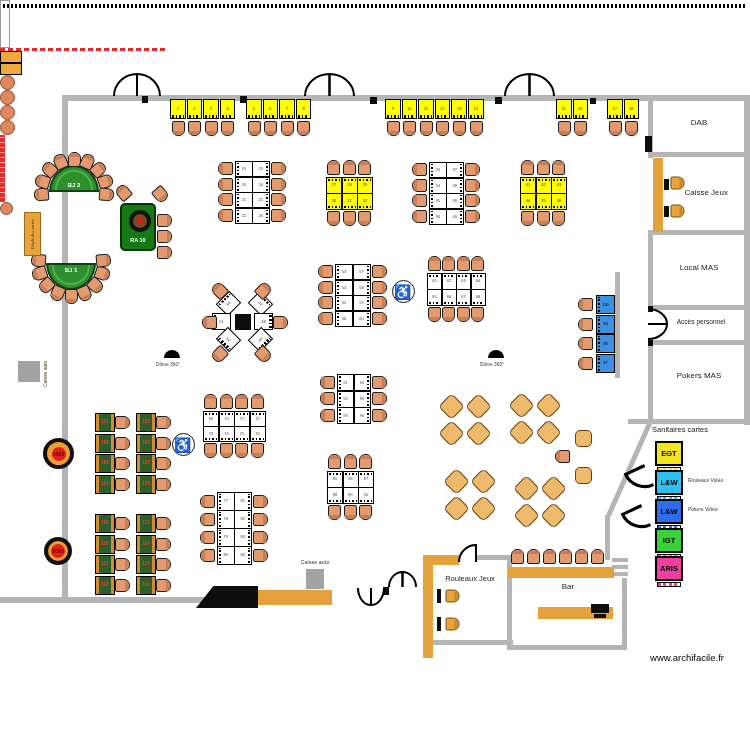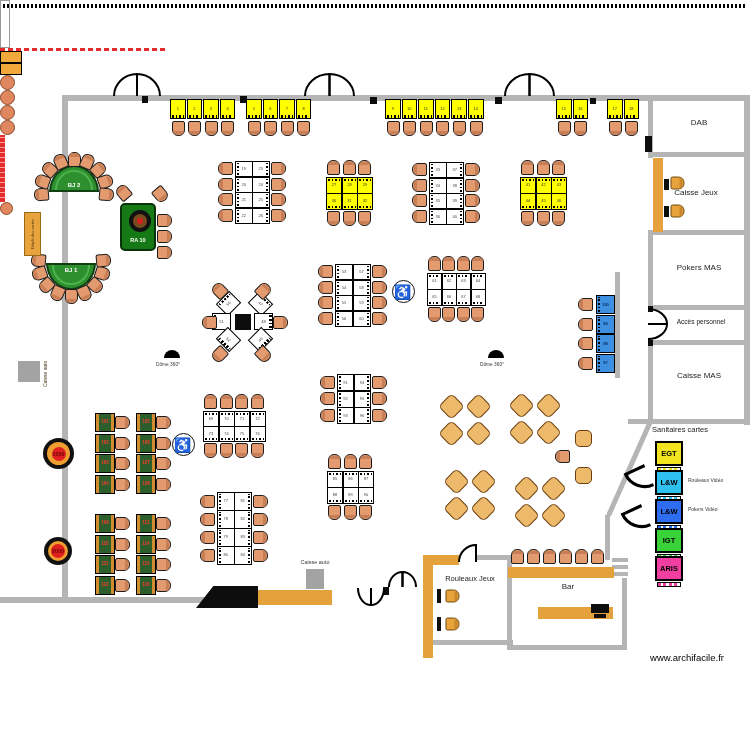--- a/index.html
+++ b/index.html
@@ -457,24 +457,24 @@
     <div class="lbl" style="left: 688px; top: 507px; width: 62px; height: 8px; font-size: 5px; text-align: left; color: rgb(58, 58, 58);">Pokers Vidéo</div>
     <div class="lg" style="left: 655px; top: 528px; width: 28px; height: 25px; background: rgb(57, 211, 57);">IGT</div>
     <div class="lgt" style="left: 657px; top: 554px; width: 24px; height: 5px; background: repeating-linear-gradient(90deg, rgb(57, 211, 57) 0px, rgb(57, 211, 57) 3px, rgb(255, 255, 255) 3px, rgb(255, 255, 255) 5.5px);"></div>
     <div class="lg" style="left: 655px; top: 556px; width: 28px; height: 25px; background: rgb(240, 63, 160);">ARIS</div>
     <div class="lgt" style="left: 657px; top: 582px; width: 24px; height: 5px; background: repeating-linear-gradient(90deg, rgb(240, 63, 160) 0px, rgb(240, 63, 160) 3px, rgb(255, 255, 255) 3px, rgb(255, 255, 255) 5.5px);"></div>
     <div class="dome" style="left: 164px; top: 350px; width: 16px; height: 8px;"></div>
     <div class="dome" style="left: 488px; top: 350px; width: 16px; height: 8px;"></div>
     <div class="hc" style="left: 392px; top: 280px; width: 23px; height: 23px; font-size: 14px;">♿</div>
     <div class="hc" style="left: 172px; top: 433px; width: 23px; height: 23px; font-size: 14px;">♿</div>
     <div class="lbl" style="left: 653px; top: 119px; width: 92px; height: 12px; font-size: 8px;">DAB</div>
-    <div class="lbl" style="left: 664px; top: 189px; width: 64px; height: 12px; font-size: 8px;">Caisse Jeux</div>
-    <div class="lbl" style="left: 653px; top: 264px; width: 92px; height: 12px; font-size: 8px;">Pokers MAS</div>
+    <div class="lbl" style="left: 664px; top: 189px; width: 64px; height: 12px; font-size: 8px; text-align: right;">Caisse Jeux</div>
+    <div class="lbl" style="left: 653px; top: 264px; width: 92px; height: 12px; font-size: 8px;">Local MAS</div>
     <div class="lbl" style="left: 654px; top: 318px; width: 94px; height: 12px; font-size: 6.6px;">Accès personnel</div>
-    <div class="lbl" style="left: 653px; top: 372px; width: 92px; height: 12px; font-size: 8px;">Caisse MAS</div>
+    <div class="lbl" style="left: 653px; top: 372px; width: 92px; height: 12px; font-size: 8px;">Pokers MAS</div>
     <div class="lbl" style="left: 628px; top: 426px; width: 104px; height: 12px; font-size: 7.5px;">Sanitaires cartes</div>
     <div class="lbl" style="left: 434px; top: 575px; width: 72px; height: 12px; font-size: 7.5px;">Rouleaux Jeux</div>
     <div class="lbl" style="left: 548px; top: 583px; width: 40px; height: 12px; font-size: 8px;">Bar</div>
     <div class="lbl" style="left: 146px; top: 362px; width: 44px; height: 8px; font-size: 4.8px; color: rgb(58, 58, 58);">Dôme 360°</div>
     <div class="lbl" style="left: 470px; top: 362px; width: 44px; height: 8px; font-size: 4.8px; color: rgb(58, 58, 58);">Dôme 360°</div>
     <div class="lbl" style="left: 281px; top: 559px; width: 68px; height: 8px; font-size: 5.5px; color: rgb(58, 58, 58);">Caisse auto</div>
     <div class="vt" style="left: 24px; top: 212px; width: 15px; height: 42px; font-size: 4px; background: rgb(232, 163, 61); border: 1px solid rgb(154, 106, 24);">Dépôt des cartes</div>
     <div class="vt" style="left: 40px; top: 351px; width: 10px; height: 46px; font-size: 5px;">Caisse auto</div>
   </div>
 

